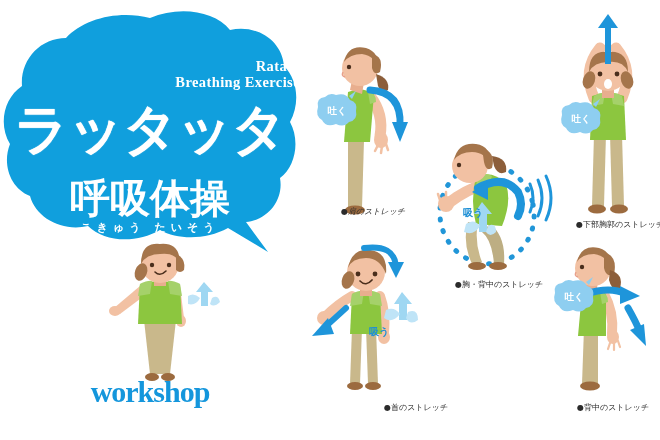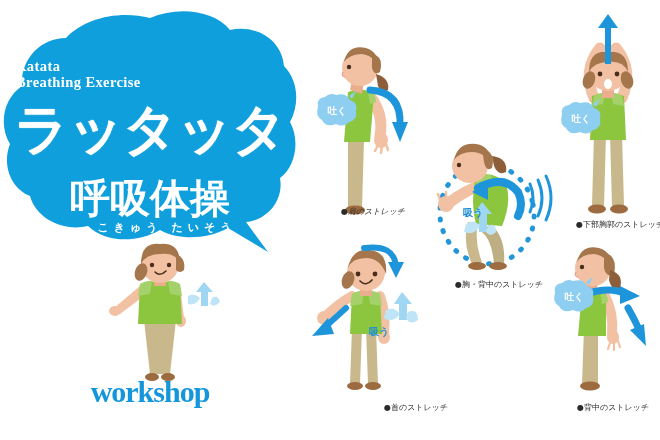--- a/index.html
+++ b/index.html
@@ -8,38 +8,38 @@
     background:#ffffff;
     font-family:"Liberation Sans","DejaVu Sans",sans-serif;
     overflow:hidden;position:relative;
   }
   #stage{position:absolute;inset:0;width:660px;height:440px;}
   .abs{position:absolute;}
 
   
   #logo-block{left:0;top:0;width:300px;height:300px;}
   #logo-en{
-    left:0;top:58px;width:300px;text-align:left;
+    left:0;top:58px;width:300px;text-align:right;
     color:#ffffff;font-family:"Liberation Serif","DejaVu Serif",serif;
     font-weight:bold;font-size:14.5px;line-height:16px;letter-spacing:.4px;
-    z-index:6;white-space:pre-line;padding-left:16px;
+    z-index:6;white-space:pre-line;
   }
   #logo-katakana{
     left:0;top:100px;width:300px;text-align:center;z-index:6;
     color:#ffffff;font-family:"DejaVu Sans","Liberation Sans",sans-serif;
     font-weight:bold;font-size:54px;line-height:60px;letter-spacing:-1px;
     text-shadow:0 0 1px #fff;
   }
   #logo-kanji{
     left:0;top:176px;width:300px;text-align:center;z-index:6;
     color:#ffffff;font-family:"DejaVu Sans","Liberation Sans",sans-serif;
     font-weight:bold;font-size:40px;line-height:44px;letter-spacing:0px;
   }
   #logo-furigana{
-    left:17px;top:220px;width:300px;text-align:center;z-index:6;
+    left:0;top:220px;width:300px;text-align:center;z-index:6;
     color:#ffffff;font-family:"DejaVu Sans","Liberation Sans",sans-serif;
     font-weight:bold;font-size:11px;letter-spacing:5px;
   }
   #workshop{
     left:0;top:370px;width:300px;text-align:center;z-index:6;
     color:#1496DC;font-family:"Liberation Serif","DejaVu Serif",serif;
     font-weight:bold;font-size:30px;letter-spacing:-1px;line-height:44px;
   }
 
   

